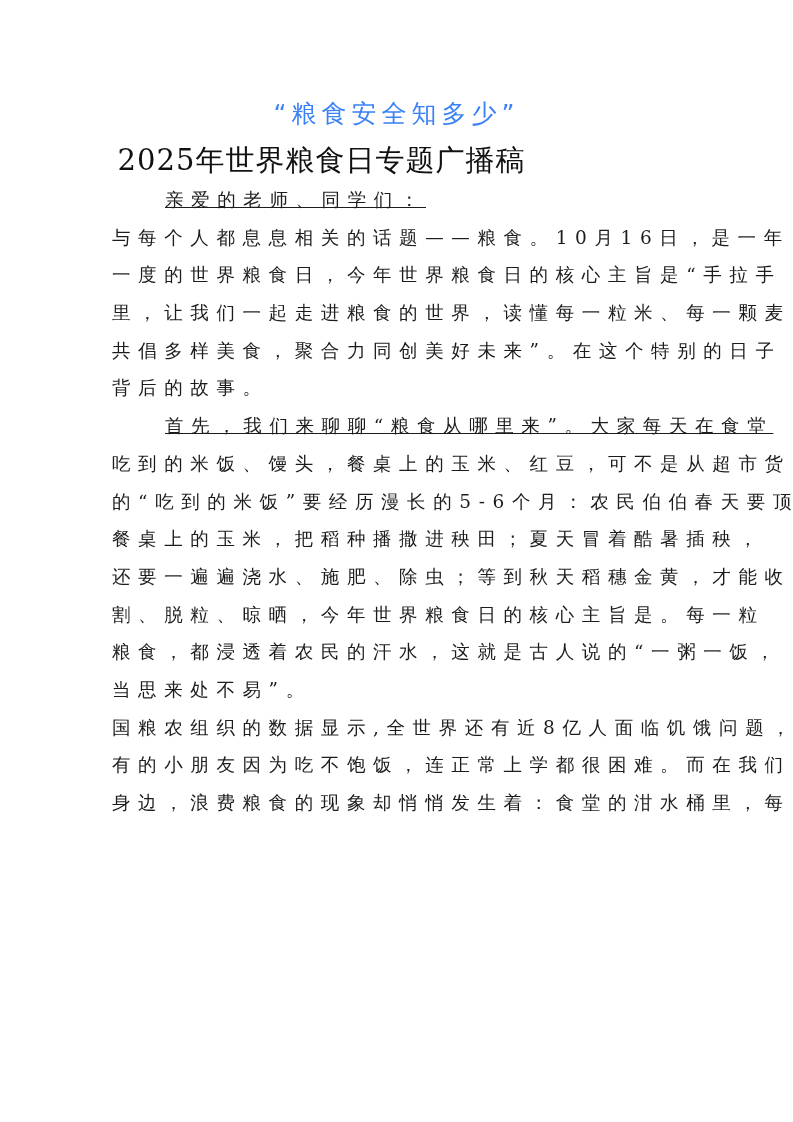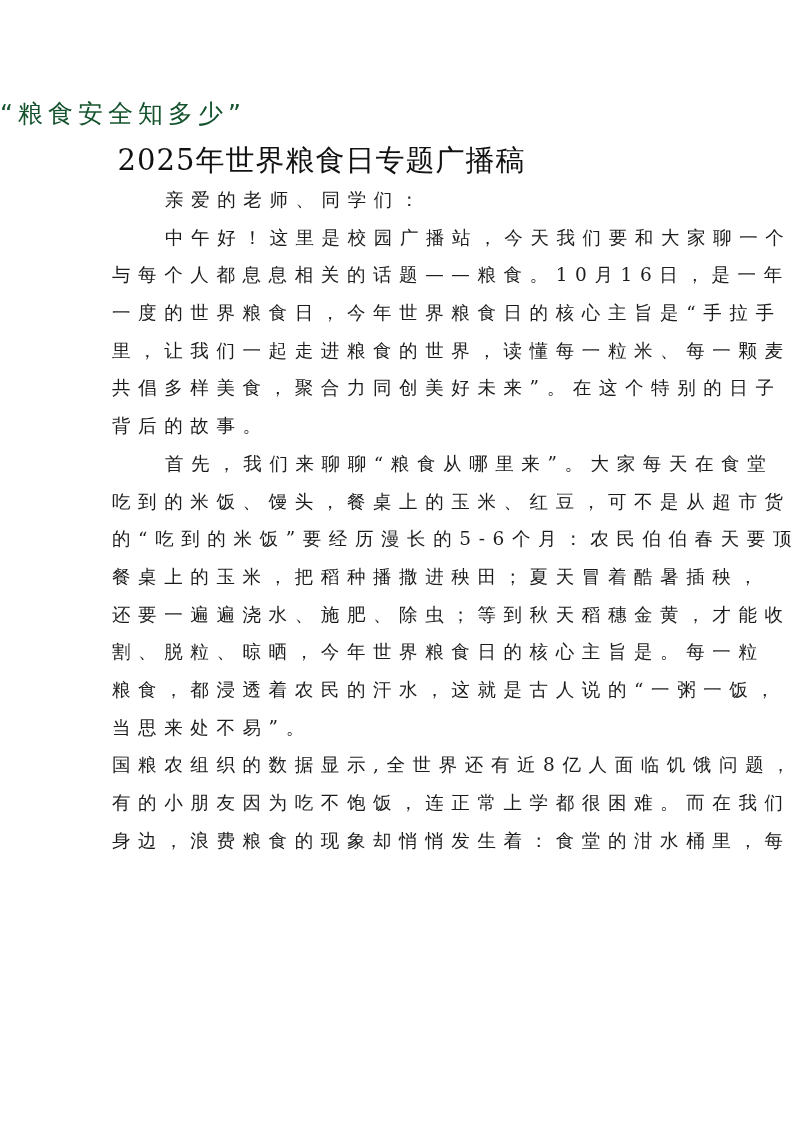--- a/index.html
+++ b/index.html
@@ -20,25 +20,25 @@
       left: 0; top: 0;
       width: 793px;
       height: 1122px;
       background: #fff;
     }
     .title1 {
       position: absolute;
       top: 96px;
       left: 0;
       width: 793px;
-      text-align: left;
+      text-align: center;
       font-size: 25px;
       letter-spacing: 5px;
       line-height: 36px;
-      color: #14532d;
+      color: #3b82f6;
       font-family: "DejaVu Sans", "Liberation Sans", sans-serif;
       font-weight: normal;
     }
     .title2 {
       position: absolute;
       top: 138px;
       left: 0;
       width: 643px;
       text-align: center;
       font-size: 29px;
@@ -59,32 +59,32 @@
       text-align: justify;
       color: #1c1c1c;
     }
     .line {
       display: block;
       white-space: nowrap;
       height: 37.7px;
     }
     .indent {
       padding-left: 53px;
+      text-decoration: underline;
     }
   </style>
 </head>
 <body>
 
 <div class="page">
   <div class="title1">“粮食安全知多少”</div>
   <div class="title2">2025年世界粮食日专题广播稿</div>
 
   <div class="body-text">
     <span class="line indent">亲爱的老师、同学们：</span>
-    <span class="line indent">中午好！这里是校园广播站，今天我们要和大家聊一个</span>
     <span class="line">与每个人都息息相关的话题——粮食。10月16日，是一年</span>
     <span class="line">一度的世界粮食日，今年世界粮食日的核心主旨是“手拉手</span>
     <span class="line">里，让我们一起走进粮食的世界，读懂每一粒米、每一颗麦</span>
     <span class="line">共倡多样美食，聚合力同创美好未来”。在这个特别的日子</span>
     <span class="line">背后的故事。</span>
     <span class="line indent">首先，我们来聊聊“粮食从哪里来”。大家每天在食堂</span>
     <span class="line">吃到的米饭、馒头，餐桌上的玉米、红豆，可不是从超市货</span>
     <span class="line">的“吃到的米饭”要经历漫长的5-6个月：农民伯伯春天要顶</span>
     <span class="line">餐桌上的玉米，把稻种播撒进秧田；夏天冒着酷暑插秧，</span>
     <span class="line">还要一遍遍浇水、施肥、除虫；等到秋天稻穗金黄，才能收</span>

